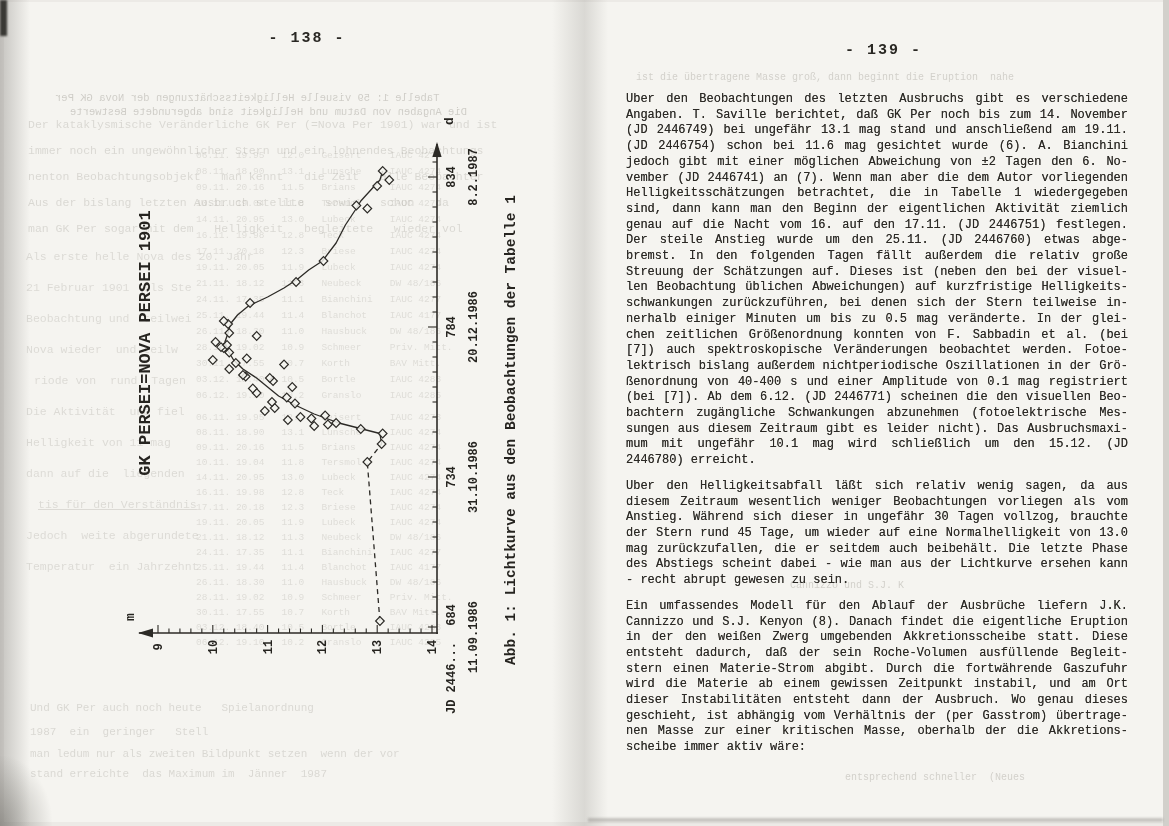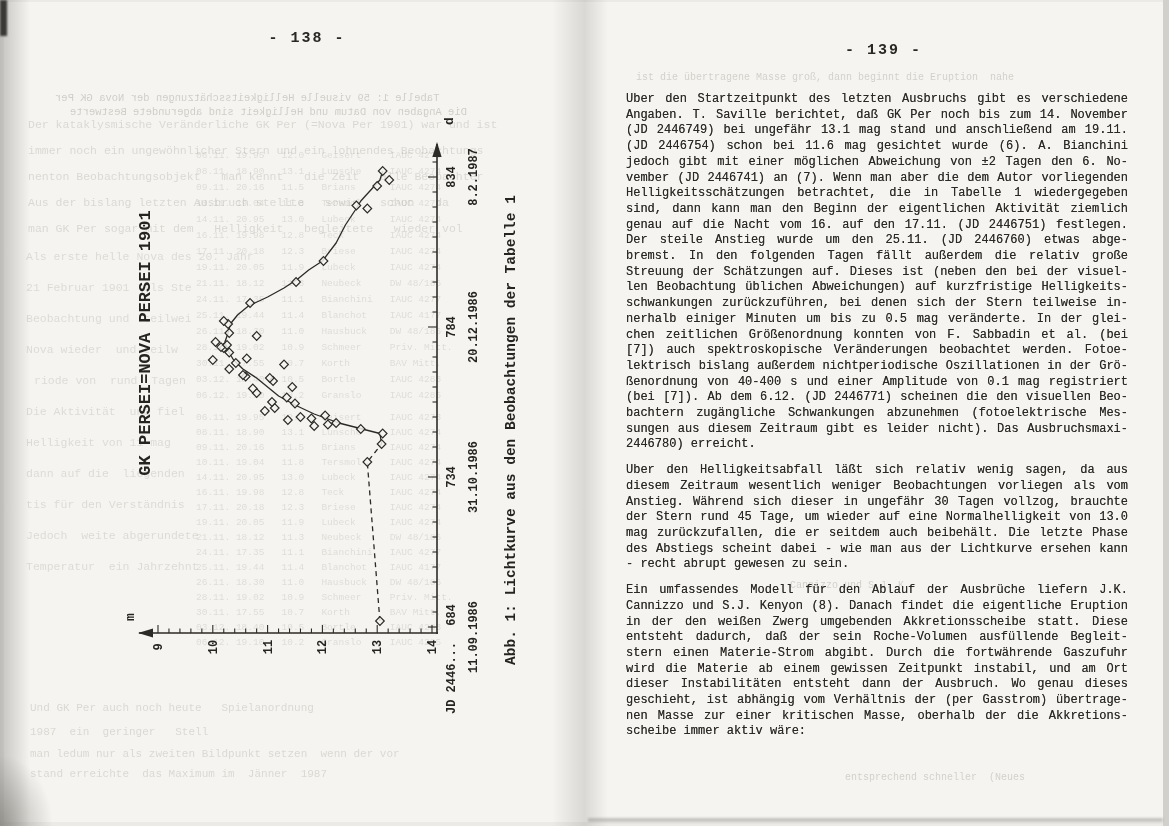--- a/index.html
+++ b/index.html
@@ -55,21 +55,21 @@
       <div class="bleed b-top" style="left: 28px; top: 196px;">Aus der bislang letzten Ausbruch stellte   sowie   schon   da</div>
       <div class="bleed b-top" style="left: 28px; top: 222px;">man GK Per sogar mit dem   Helligkeit   begleitete   wieder vol</div>
       <div class="bleed b-margin" style="left: 26px; top: 250px;">Als erste helle Nova des 20. Jahr</div>
       <div class="bleed b-margin" style="left: 26px; top: 281px;">21 Februar 1901  als Ste</div>
       <div class="bleed b-margin" style="left: 26px; top: 312px;">Beobachtung und  teilwei</div>
       <div class="bleed b-margin" style="left: 26px; top: 343px;">Nova wieder  und teilw</div>
       <div class="bleed b-margin" style="left: 34px; top: 374px;">riode von  rund  Tagen</div>
       <div class="bleed b-margin" style="left: 26px; top: 405px;">Die Aktivität  und fiel</div>
       <div class="bleed b-margin" style="left: 26px; top: 436px;">Helligkeit von 11 mag</div>
       <div class="bleed b-margin" style="left: 26px; top: 467px;">dann auf die  liegenden</div>
-      <div class="bleed b-margin" style="left: 26px; top: 498px;">tis für den Verständnis</div>
+      <div class="bleed b-margin" style="left: 38px; top: 498px; text-decoration: underline;">tis für den Verständnis</div>
       <div class="bleed b-margin" style="left: 26px; top: 529px;">Jedoch  weite abgerundete</div>
       <div class="bleed b-margin" style="left: 26px; top: 560px; text-align: center;">Temperatur  ein Jahrzehnt</div>
       <div class="bleed b-table" style="left: 196px; top: 150px;">06.11. 19.95   12.0   Geisert     IAUC 4273</div>
       <div class="bleed b-table" style="left: 196px; top: 166px;">08.11. 18.90   13.1   Lunsche     IAUC 4274</div>
       <div class="bleed b-table" style="left: 196px; top: 182px;">09.11. 20.16   11.5   Brians      IAUC 4274</div>
       <div class="bleed b-table" style="left: 196px; top: 198px;">10.11. 19.04   11.8   Tersmol     IAUC 4274</div>
       <div class="bleed b-table" style="left: 196px; top: 214px;">14.11. 20.95   13.0   Lubeck      IAUC 4274</div>
       <div class="bleed b-table" style="left: 196px; top: 230px;">16.11. 19.98   12.8   Teck        IAUC 4274</div>
       <div class="bleed b-table" style="left: 196px; top: 246px;">17.11. 20.18   12.3   Briese      IAUC 4274</div>
       <div class="bleed b-table" style="left: 196px; top: 262px;">19.11. 20.05   11.9   Lubeck      IAUC 4274</div>
@@ -238,21 +238,21 @@
         <path d="M367.336 204.2L371.636 208.5L367.336 212.8L363.036 208.5Z" fill="#f5f4f0" fill-opacity="0.85" stroke="#2c2a26" stroke-width="1.2"></path>
         <path d="M356.376 201.2L360.676 205.5L356.376 209.8L352.07599999999996 205.5Z" fill="#f5f4f0" fill-opacity="0.85" stroke="#2c2a26" stroke-width="1.2"></path>
         <path d="M377.2 181.7L381.5 186L377.2 190.3L372.9 186Z" fill="#f5f4f0" fill-opacity="0.85" stroke="#2c2a26" stroke-width="1.2"></path>
         <path d="M389.25600000000003 175.7L393.55600000000004 180L389.25600000000003 184.3L384.956 180Z" fill="#f5f4f0" fill-opacity="0.85" stroke="#2c2a26" stroke-width="1.2"></path>
         <path d="M382.67999999999995 166.7L386.97999999999996 171L382.67999999999995 175.3L378.37999999999994 171Z" fill="#f5f4f0" fill-opacity="0.85" stroke="#2c2a26" stroke-width="1.2"></path>
       </g>
     </svg>
 
   <div class="textcol" id="ptext">
       <div class="para">
-        <div class="tline">Uber den Startzeitpunkt des letzten Ausbruchs gibt es verschiedene</div>
+        <div class="tline">Uber den Beobachtungen des letzten Ausbruchs gibt es verschiedene</div>
         <div class="tline">Angaben. T. Saville berichtet, daß GK Per noch bis zum 14. November</div>
         <div class="tline">(JD 2446749) bei ungefähr 13.1 mag stand und anschließend am 19.11.</div>
         <div class="tline">(JD 2446754) schon bei 11.6 mag gesichtet wurde (6). A. Bianchini</div>
         <div class="tline">jedoch gibt mit einer möglichen Abweichung von ±2 Tagen den 6. No-</div>
         <div class="tline">vember (JD 2446741) an (7). Wenn man aber die dem Autor vorliegenden</div>
         <div class="tline">Helligkeitsschätzungen betrachtet, die in Tabelle 1 wiedergegeben</div>
         <div class="tline">sind, dann kann man den Beginn der eigentlichen Aktivität ziemlich</div>
         <div class="tline">genau auf die Nacht vom 16. auf den 17.11. (JD 2446751) festlegen.</div>
         <div class="tline">Der steile Anstieg wurde um den 25.11. (JD 2446760) etwas abge-</div>
         <div class="tline">bremst. In den folgenden Tagen fällt außerdem die relativ große</div>
@@ -260,20 +260,21 @@
         <div class="tline">len Beobachtung üblichen Abweichungen) auf kurzfristige Helligkeits-</div>
         <div class="tline">schwankungen zurückzuführen, bei denen sich der Stern teilweise in-</div>
         <div class="tline">nerhalb einiger Minuten um bis zu 0.5 mag veränderte. In der glei-</div>
         <div class="tline">chen zeitlichen Größenordnung konnten von F. Sabbadin et al. (bei</div>
         <div class="tline">[7]) auch spektroskopische Veränderungen beobachtet werden. Fotoe-</div>
         <div class="tline">lektrisch bislang außerdem nichtperiodische Oszillationen in der Grö-</div>
         <div class="tline">ßenordnung von 40-400 s und einer Amplitude von 0.1 mag registriert</div>
         <div class="tline">(bei [7]). Ab dem 6.12. (JD 2446771) scheinen die den visuellen Beo-</div>
         <div class="tline">bachtern zugängliche Schwankungen abzunehmen (fotoelektrische Mes-</div>
         <div class="tline">sungen aus diesem Zeitraum gibt es leider nicht). Das Ausbruchsmaxi-</div>
+        <div class="tline">mum mit ungefähr 10.1 mag wird schließlich um den 15.12. (JD</div>
         <div class="tline last">2446780) erreicht.</div>
       </div>
       <div class="para">
         <div class="tline">Uber den Helligkeitsabfall läßt sich relativ wenig sagen, da aus</div>
         <div class="tline">diesem Zeitraum wesentlich weniger Beobachtungen vorliegen als vom</div>
         <div class="tline">Anstieg. Während sich dieser in ungefähr 30 Tagen vollzog, brauchte</div>
         <div class="tline">der Stern rund 45 Tage, um wieder auf eine Normalhelligkeit von 13.0</div>
         <div class="tline">mag zurückzufallen, die er seitdem auch beibehält. Die letzte Phase</div>
         <div class="tline">des Abstiegs scheint dabei - wie man aus der Lichtkurve ersehen kann</div>
         <div class="tline last">- recht abrupt gewesen zu sein.</div>

